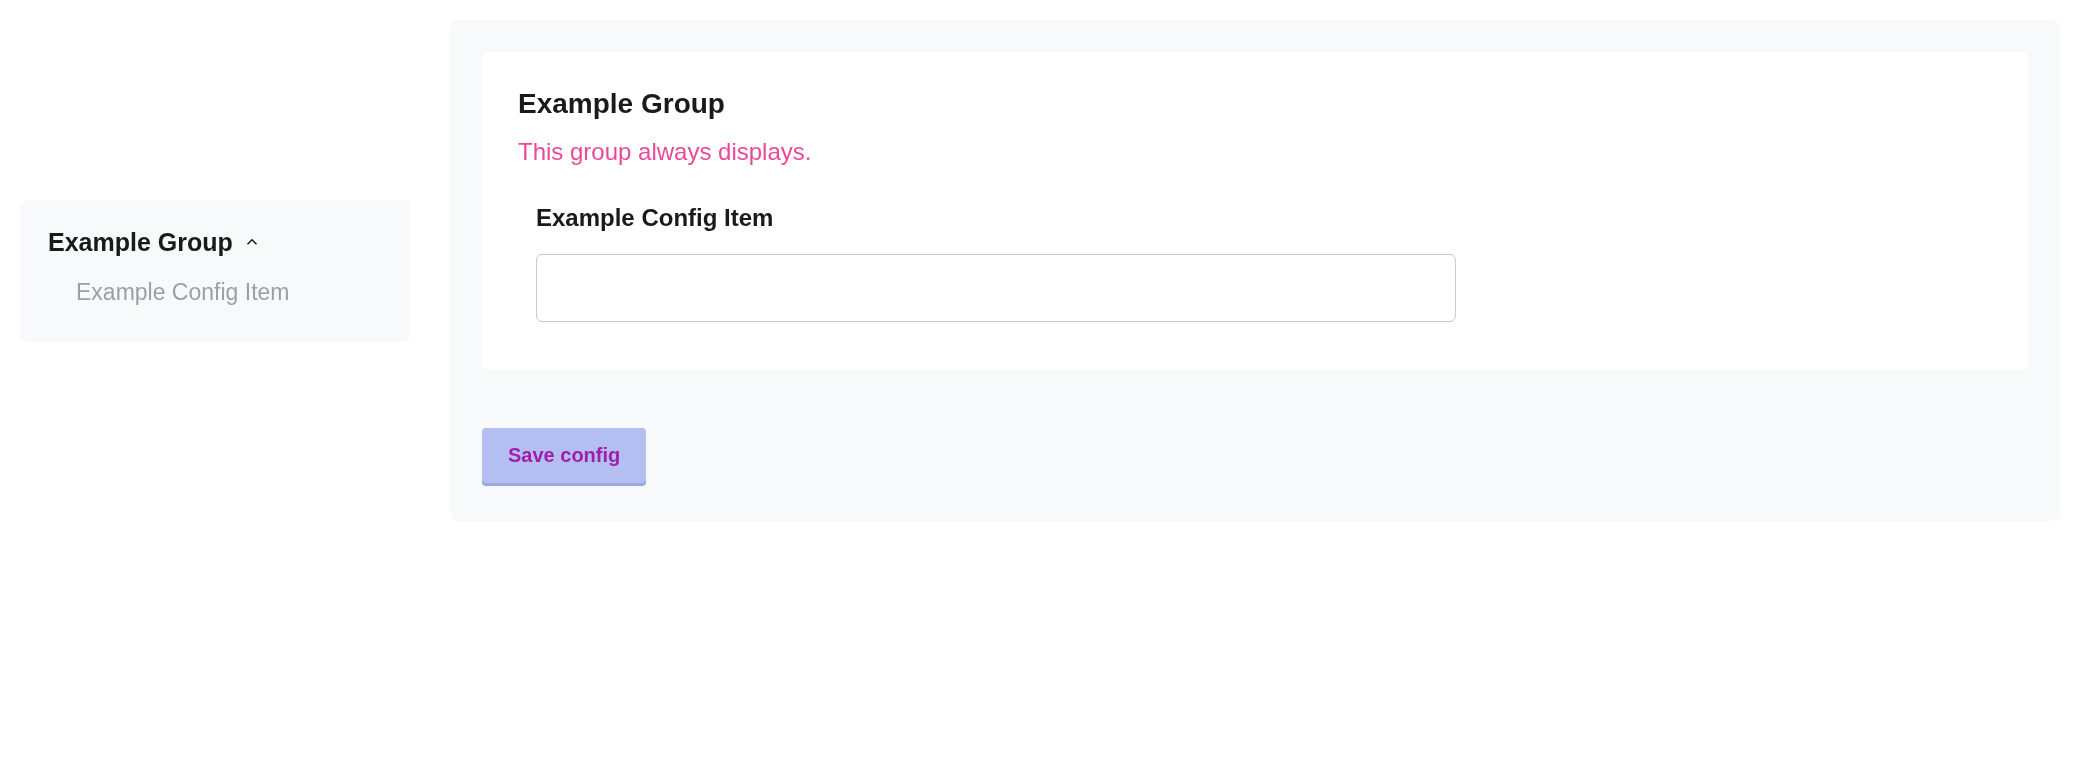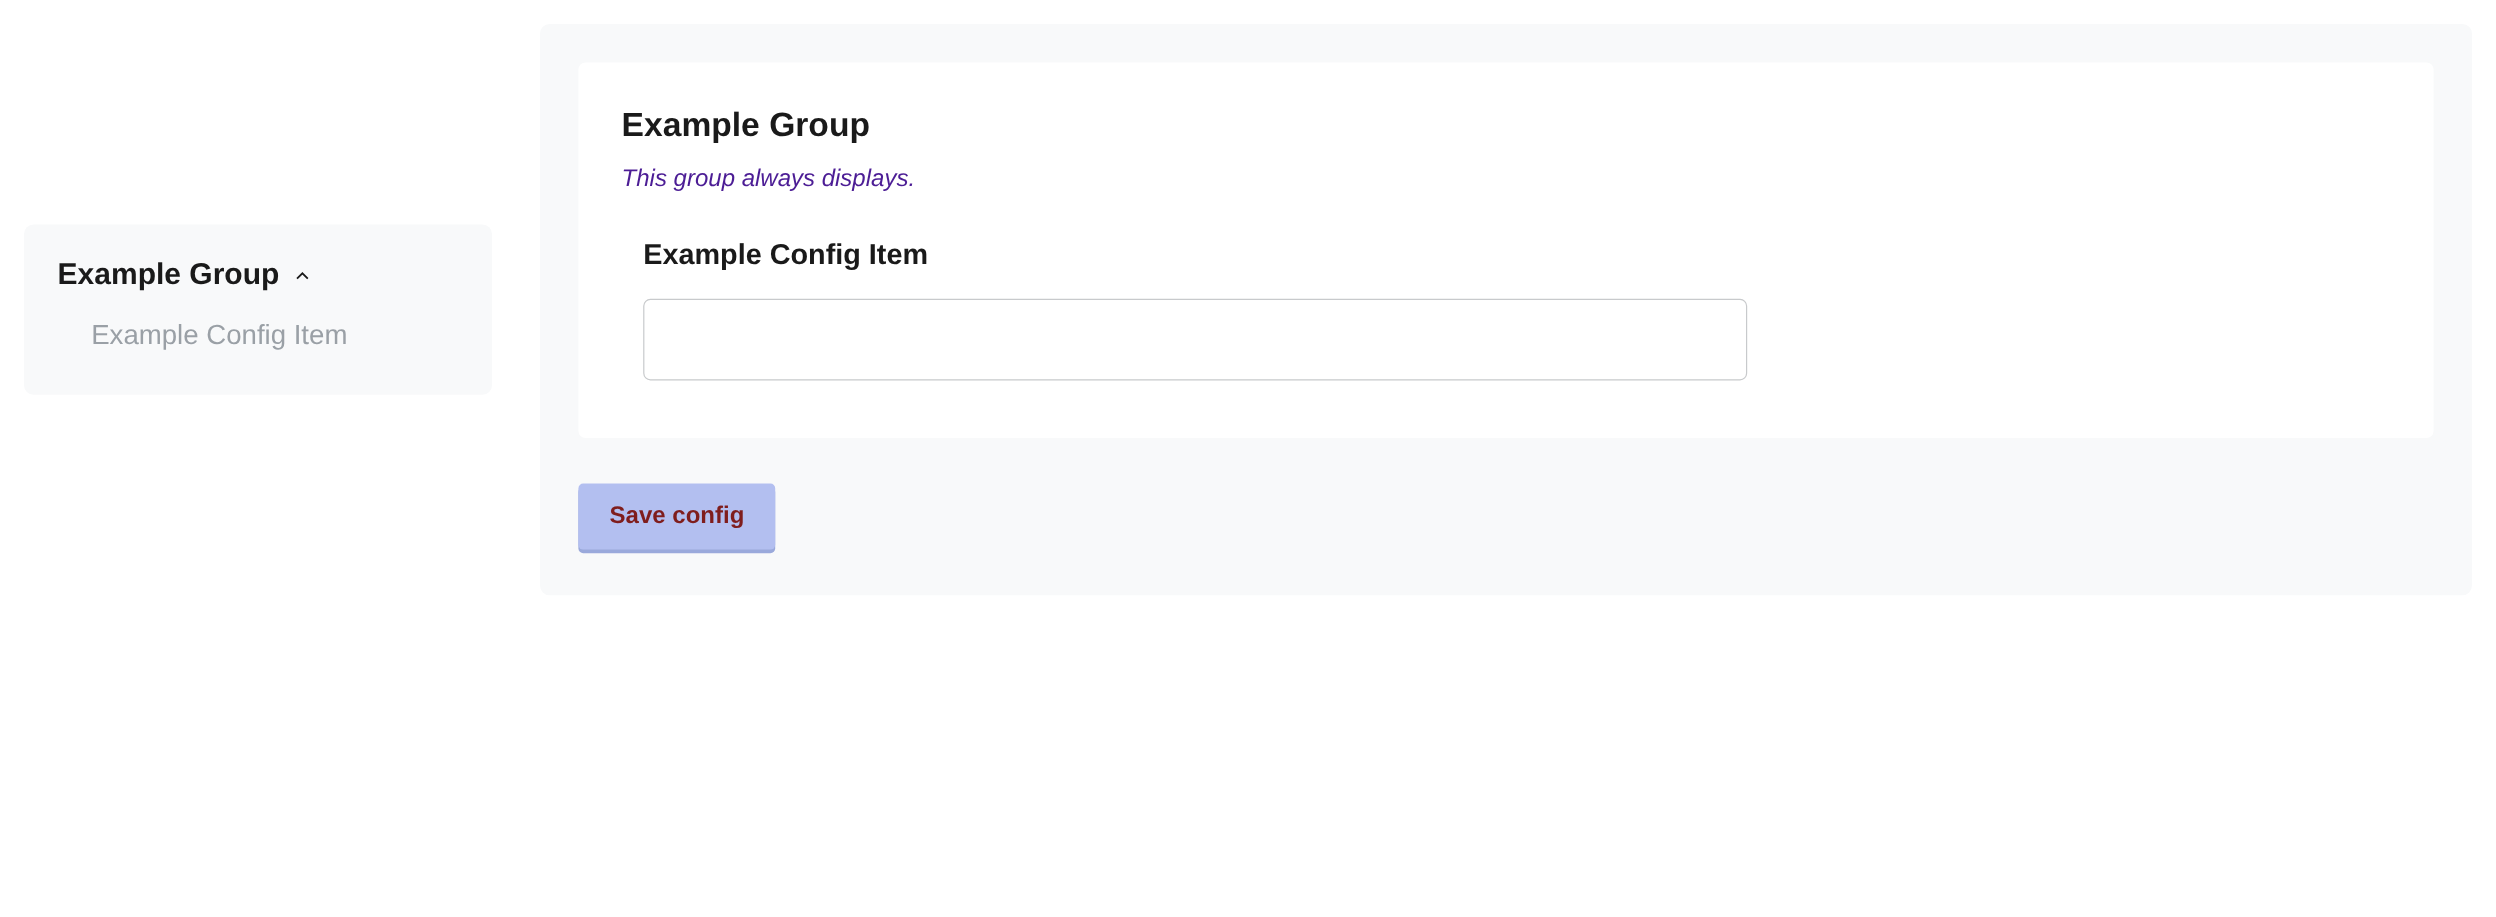--- a/index.html
+++ b/index.html
@@ -66,24 +66,23 @@
       border-radius: 6px;
       padding: 36px 36px 48px 36px;
     }
     .group-title {
       font-size: 28px;
       font-weight: 700;
       color: #1a1a1a;
       margin-bottom: 18px;
     }
     .group-description {
-      font-size: 20px;
-      color: #4c1d95;
+      font-size: 24px;
+      color: #ec4899;
       margin-bottom: 38px;
-      font-style: italic;
     }
     .config-item {
       padding-left: 18px;
     }
     .config-item-label {
       font-size: 24px;
       font-weight: 600;
       color: #1a1a1a;
       margin-bottom: 22px;
     }
@@ -92,23 +91,23 @@
       max-width: 920px;
       height: 68px;
       border: 1px solid #c8cacc;
       border-radius: 6px;
       font-size: 20px;
       padding: 0 16px;
       background: #ffffff;
       outline: none;
     }
     .save-button {
-      margin-top: 38px;
+      margin-top: 58px;
       background: #b3bff0;
-      color: #7f1d1d;
+      color: #a21caf;
       font-size: 20px;
       font-weight: 700;
       padding: 16px 26px;
       border: none;
       border-radius: 4px;
       cursor: pointer;
       box-shadow: 0 3px 0 0 #9aa9db;
     }
   </style>
 </head>

